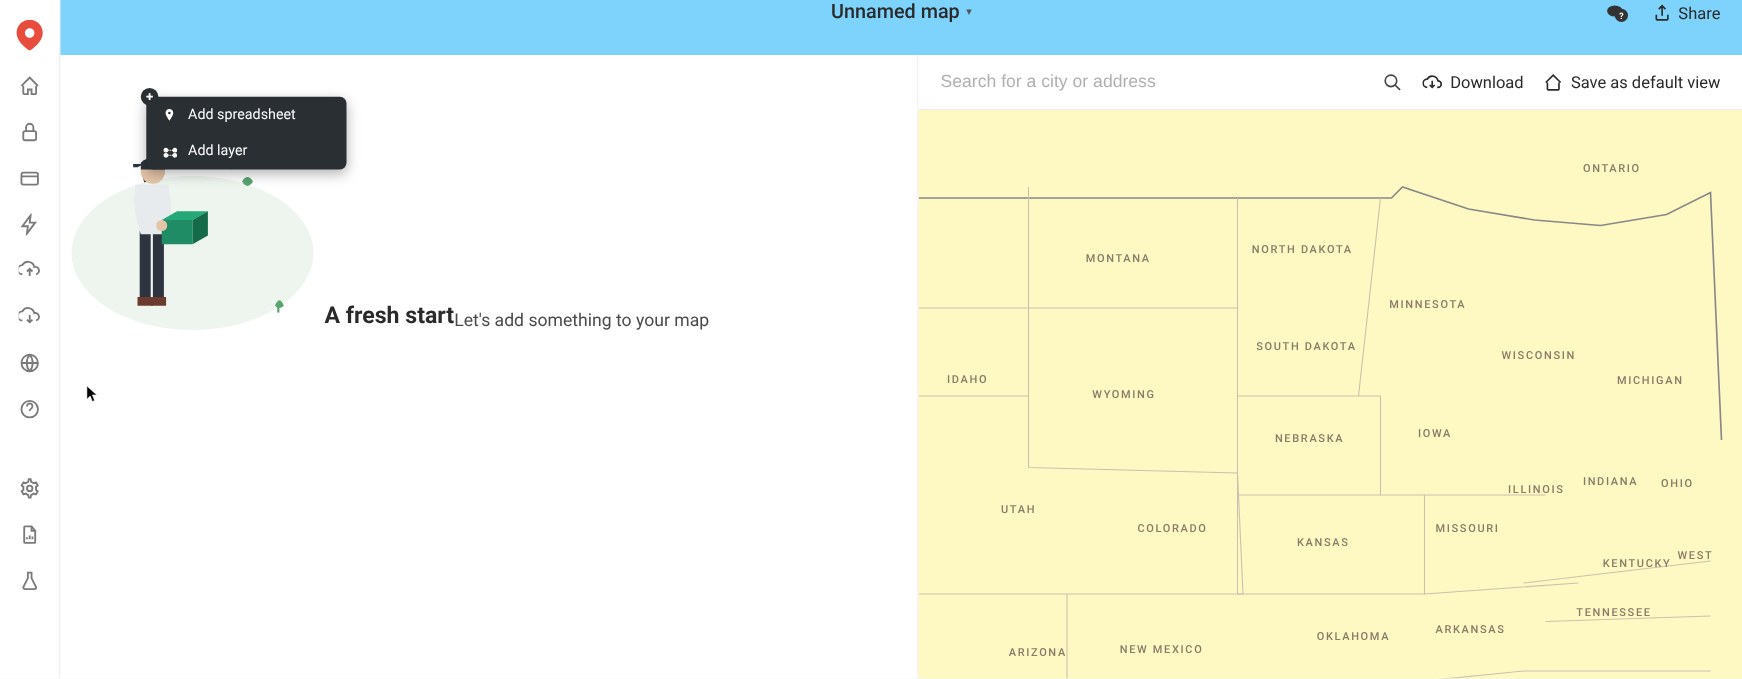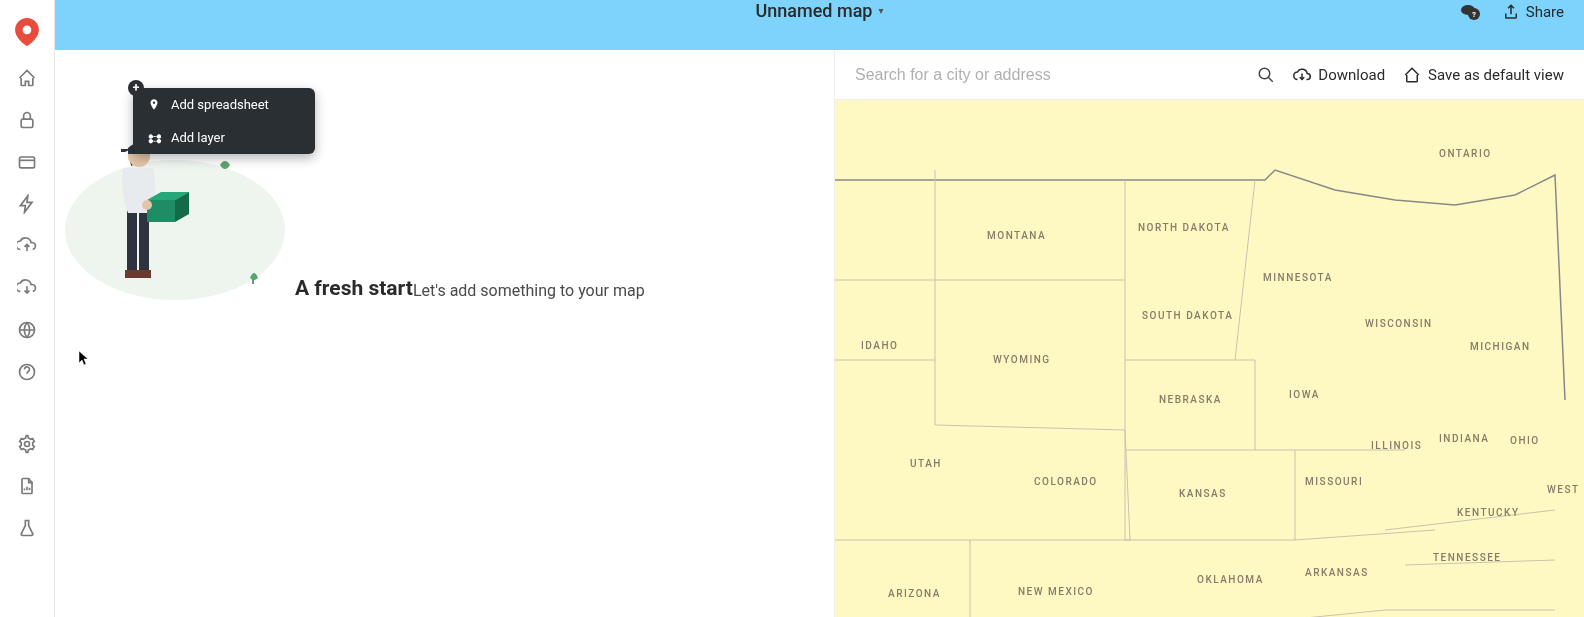--- a/index.html
+++ b/index.html
@@ -451,26 +451,26 @@
         <div class="state-label" style="left: 635px; top: 241px;">MICHIGAN</div>
         <div class="state-label" style="left: 324px; top: 294px;">NEBRASKA</div>
         <div class="state-label" style="left: 454px; top: 289px;">IOWA</div>
         <div class="state-label" style="left: 536px; top: 340px;">ILLINOIS</div>
         <div class="state-label" style="left: 604px; top: 333px;">INDIANA</div>
         <div class="state-label" style="left: 675px; top: 335px;">OHIO</div>
         <div class="state-label" style="left: 75px; top: 358px;">UTAH</div>
         <div class="state-label" style="left: 199px; top: 376px;">COLORADO</div>
         <div class="state-label" style="left: 344px; top: 388px;">KANSAS</div>
         <div class="state-label" style="left: 470px; top: 376px;">MISSOURI</div>
-        <div class="state-label" style="left: 690px; top: 384px; margin-left: 22px;">WEST</div>
+        <div class="state-label" style="left: 690px; top: 400px;">WEST</div>
         <div class="state-label" style="left: 622px; top: 407px;">KENTUCKY</div>
         <div class="state-label" style="left: 598px; top: 452px;">TENNESSEE</div>
         <div class="state-label" style="left: 470px; top: 467px;">ARKANSAS</div>
         <div class="state-label" style="left: 362px; top: 474px; text-align: right;">OKLAHOMA</div>
-        <div class="state-label" style="left: 53px; top: 488px;">ARIZONA</div>
+        <div class="state-label" style="left: 82px; top: 488px;">ARIZONA</div>
         <div class="state-label" style="left: 183px; top: 486px;">NEW MEXICO</div>
       </div>
   </div>
 </div>
 
 <svg class="cursor-ptr" viewBox="0 0 12 16">
   <path d="M1 1 L1 13 L4 10 L6 15 L8 14 L6 9 L10 9 Z" fill="#000" stroke="#fff" stroke-width="0.5"></path>
 </svg>
 
 </body></html>

